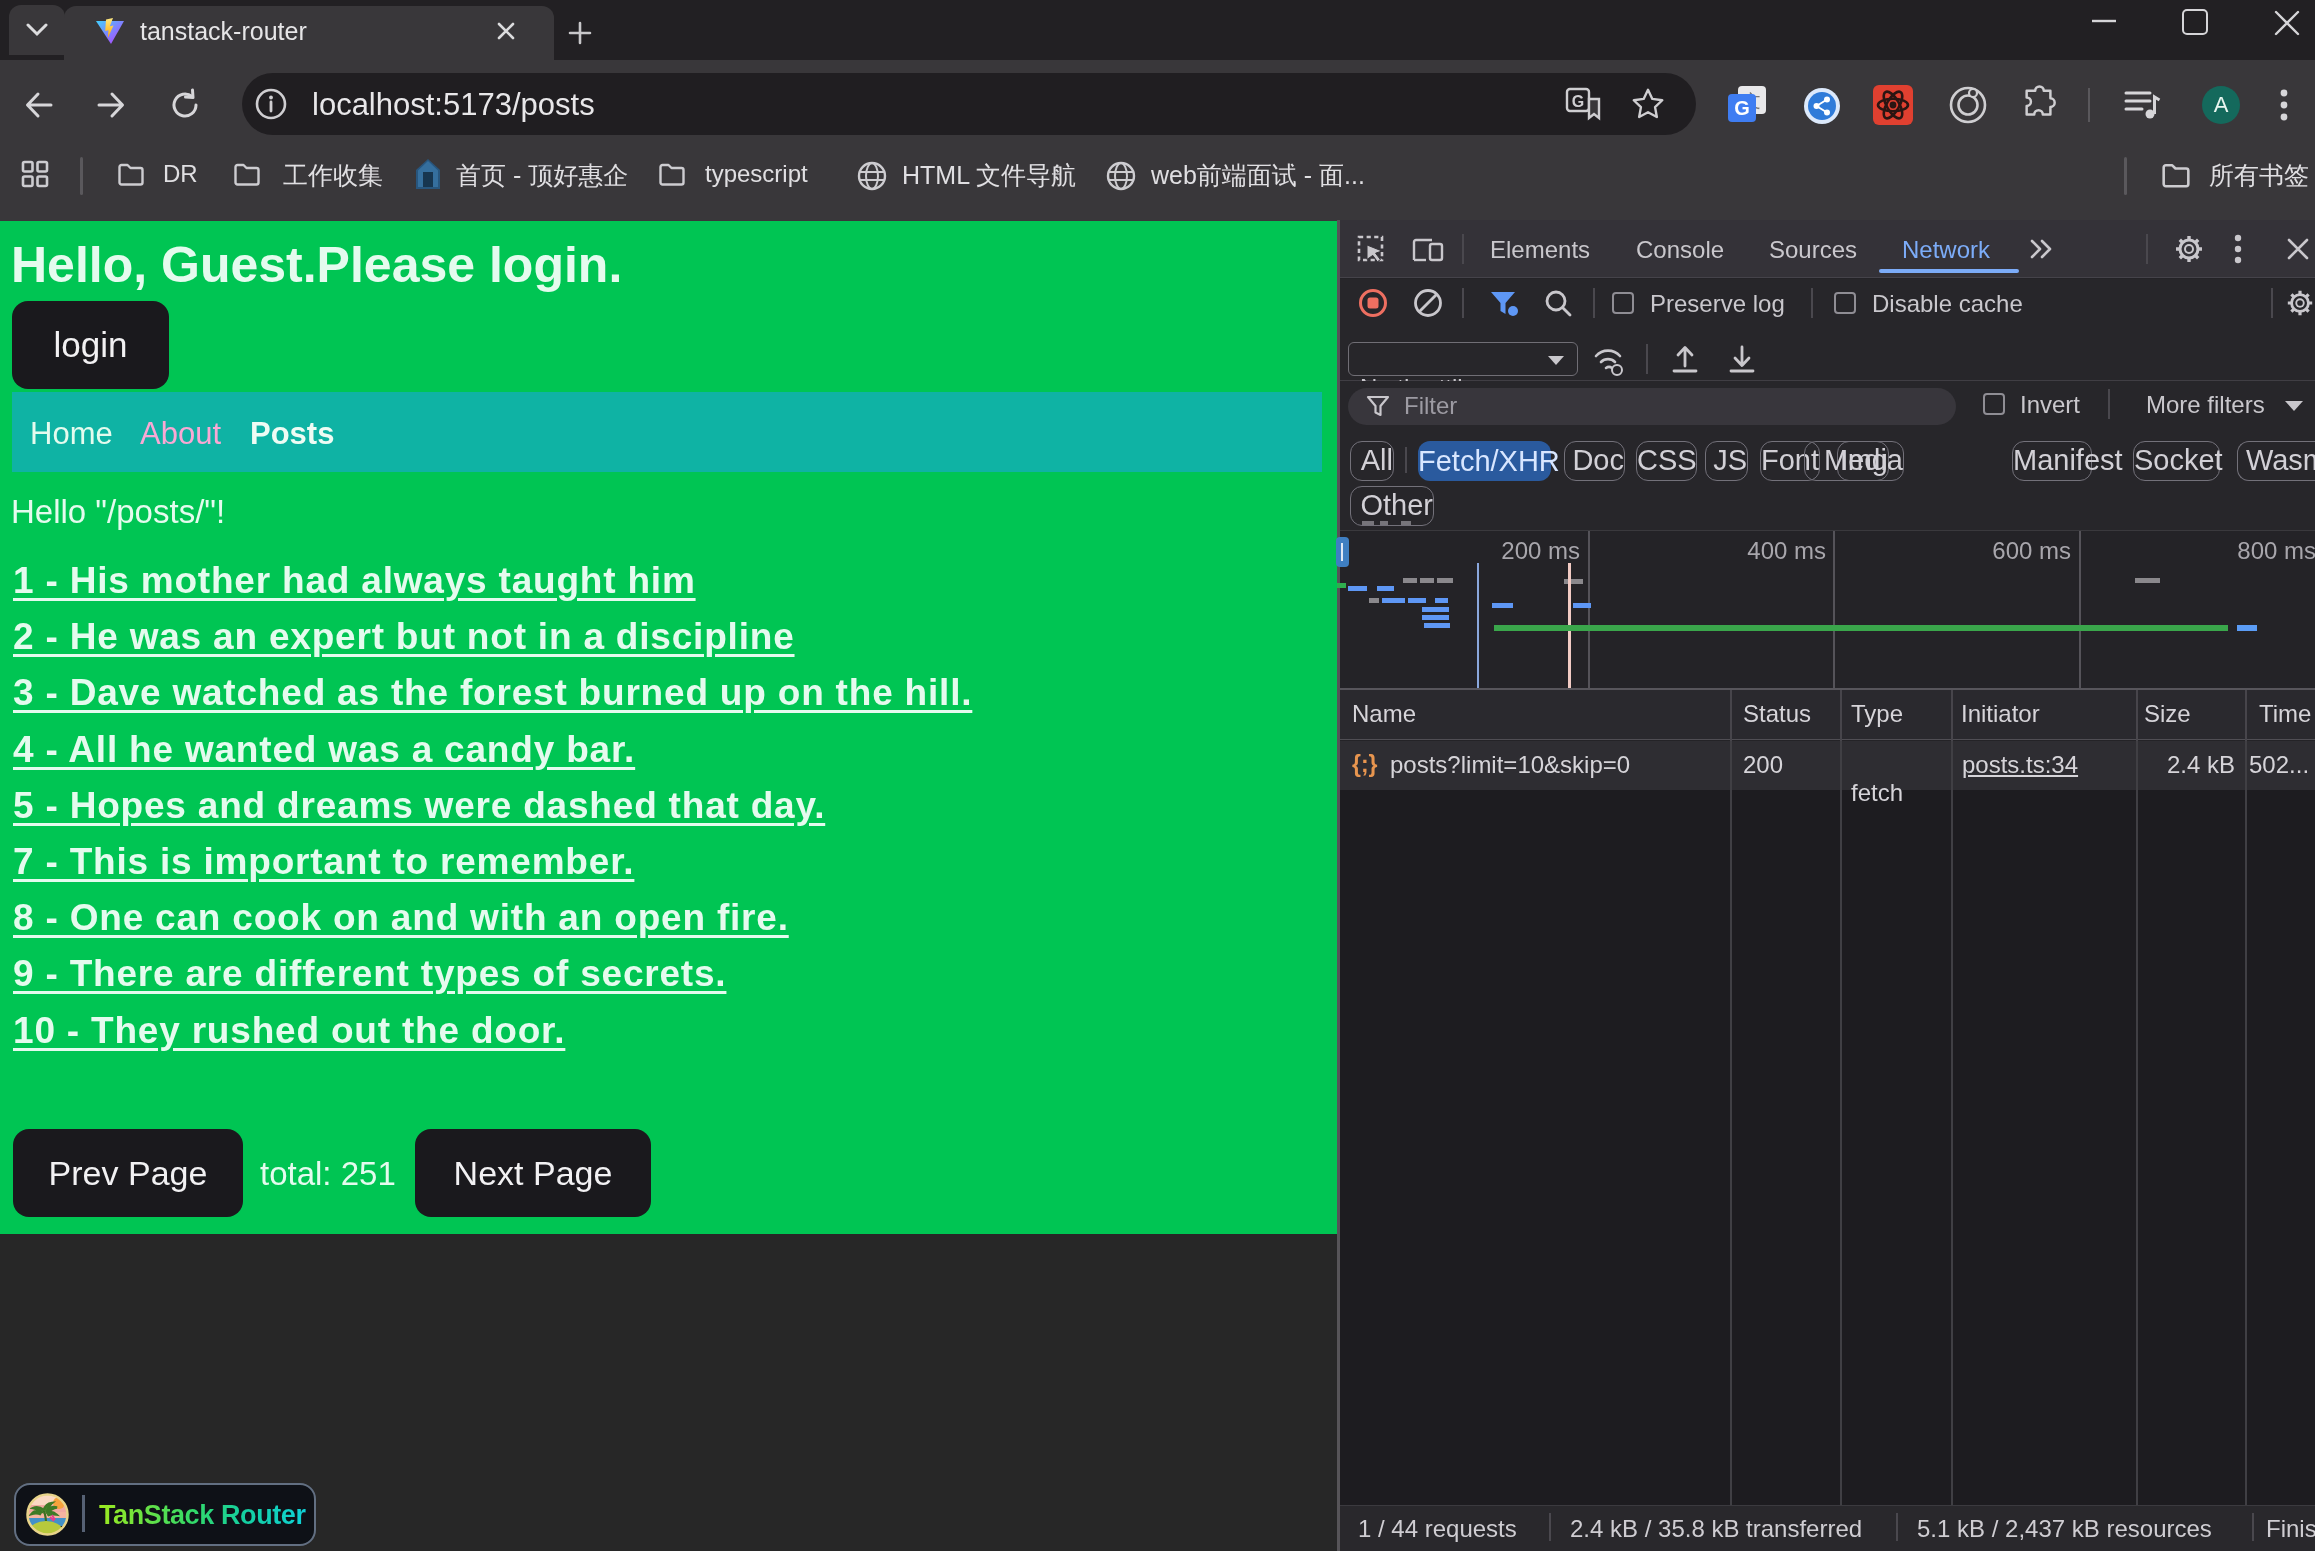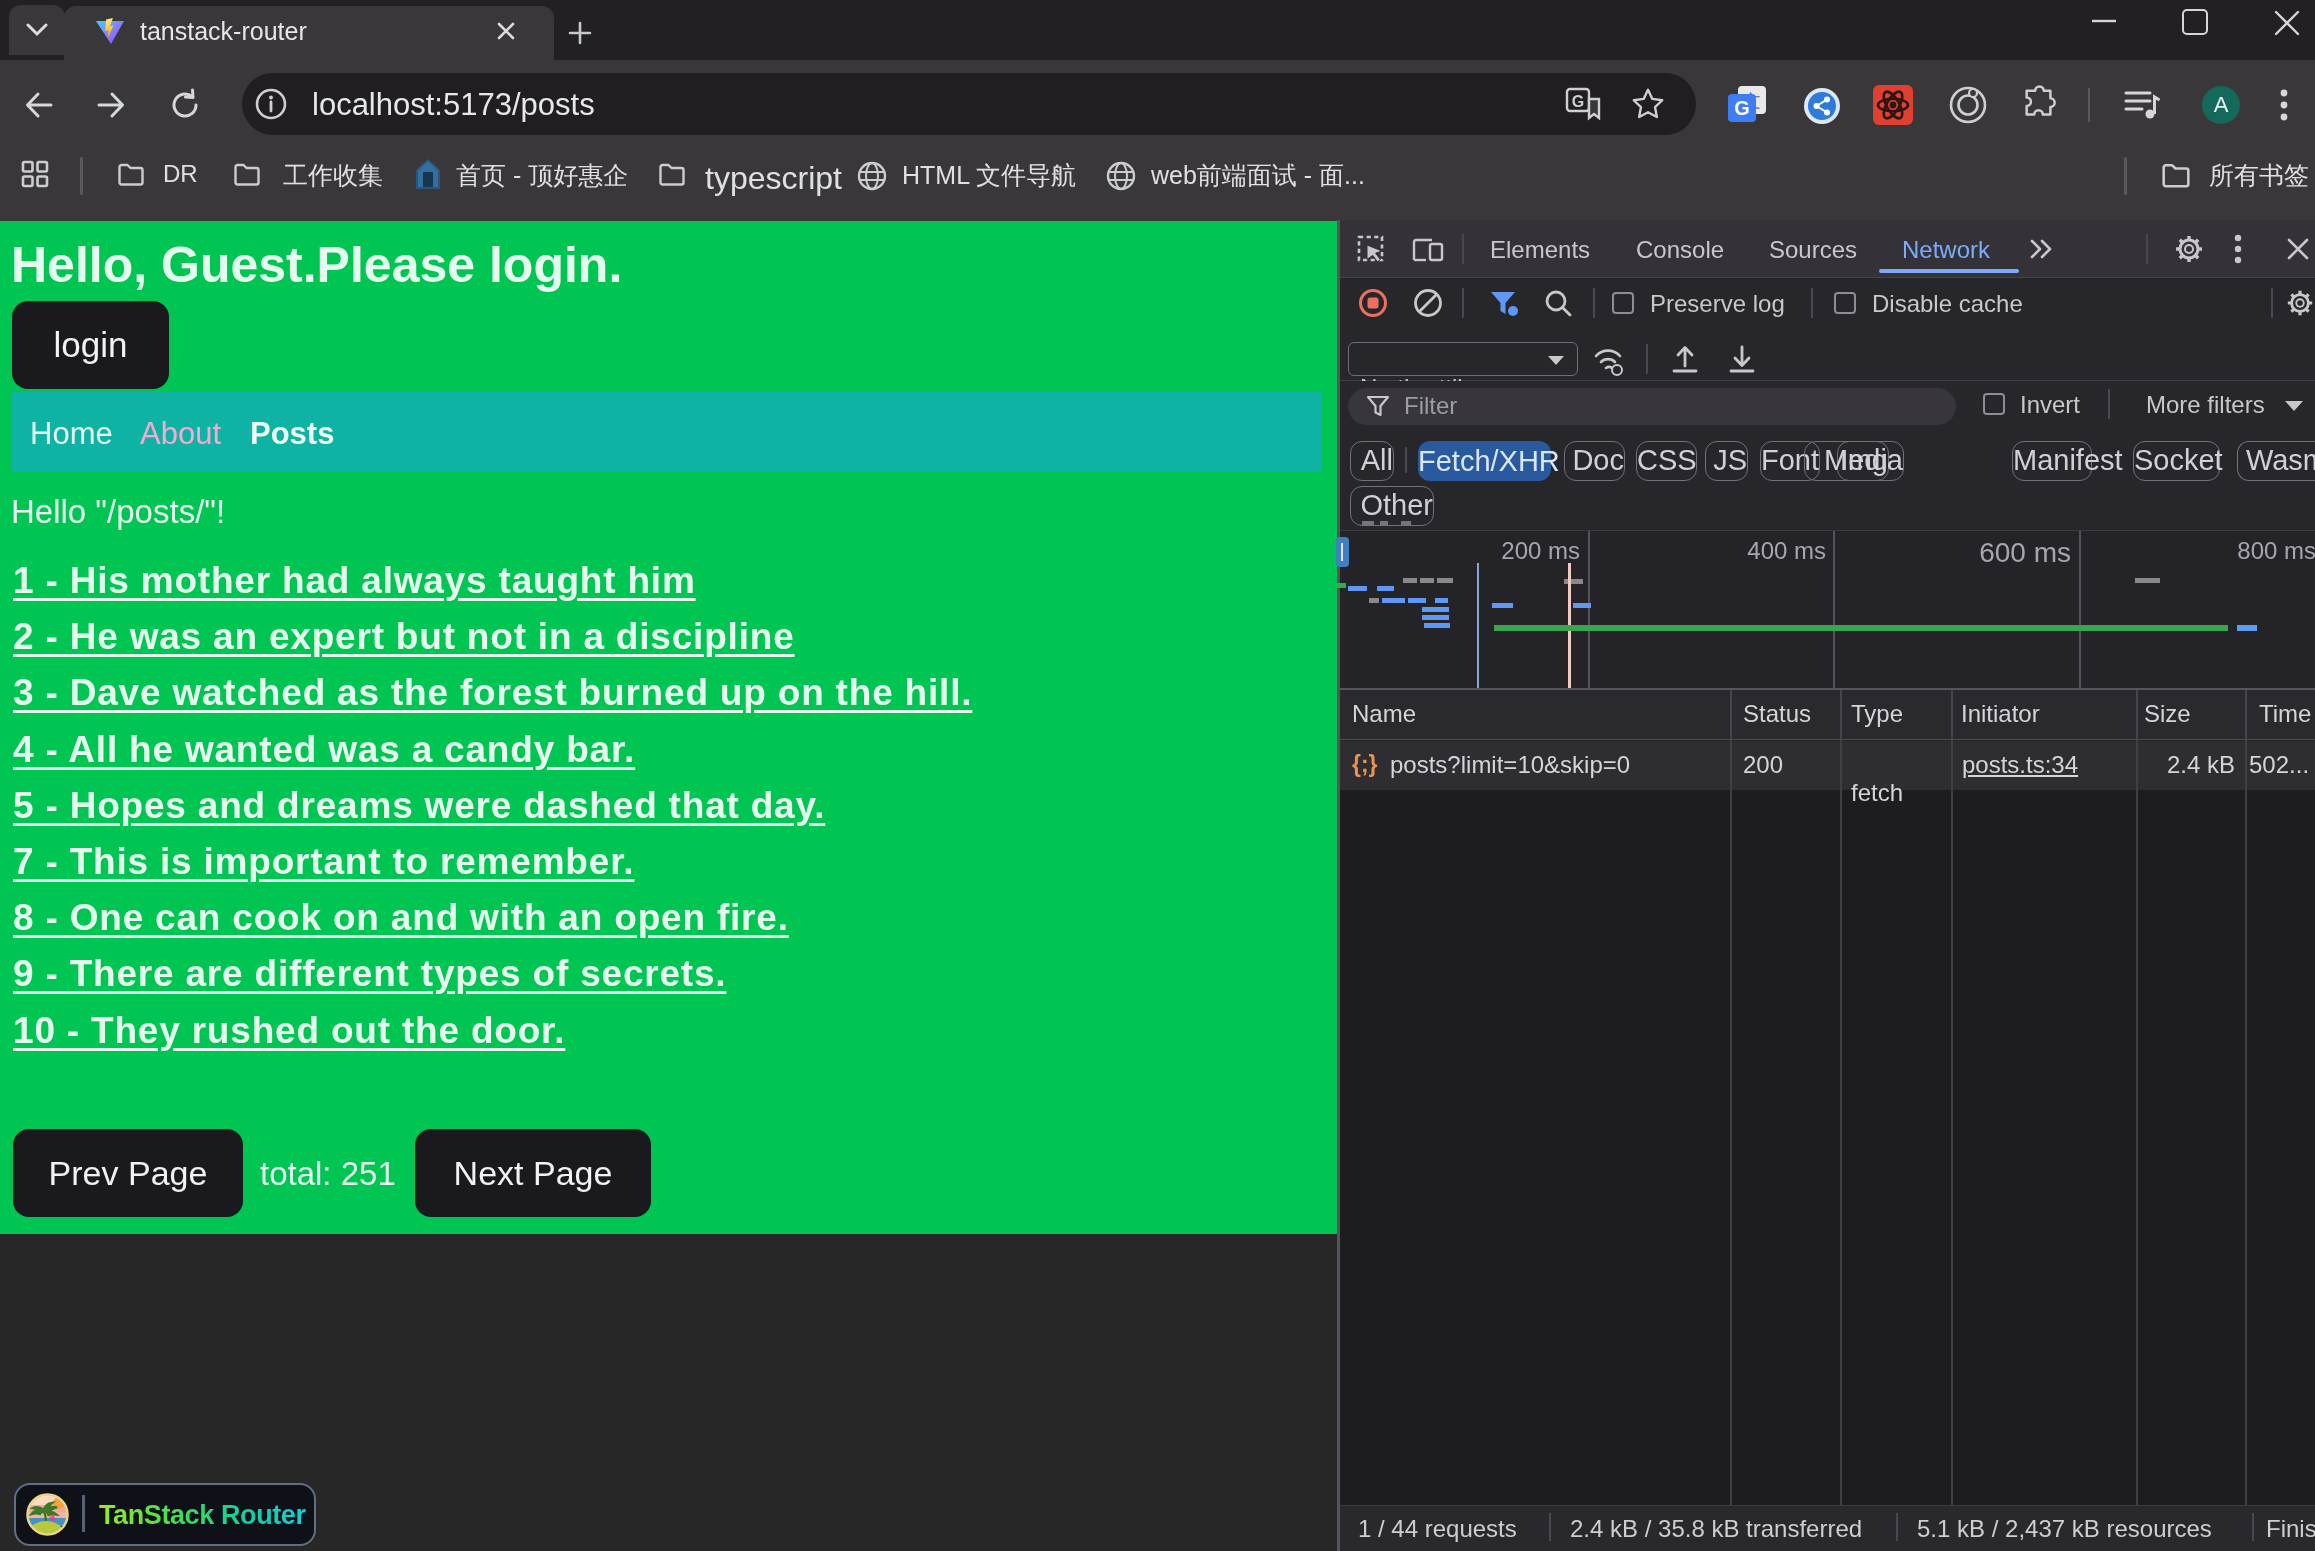--- a/index.html
+++ b/index.html
@@ -148,21 +148,21 @@
   <div class="abs" style="left:283px;top:159px;font-size:25px;color:#e0dfe2;">工作收集</div>
   <svg class="abs" style="left:414px;top:158px;" width="28" height="32" viewBox="0 0 28 32">
     <path d="M14 1 L26 12 V31 H2 V12 Z" fill="#28567e"></path>
     <path d="M14 3 L24 12.5 V29 H4 V12.5 Z" fill="#356f9e"></path>
     <path d="M9 14 h10 v15 h-10 z" fill="#173650"></path>
   </svg>
   <div class="abs" style="left:456px;top:159px;font-size:25px;color:#e0dfe2;">首页 - 顶好惠企</div>
   <svg class="abs" style="left:658px;top:163px;" width="28" height="24" viewBox="0 0 28 24">
       <path d="M2.5 4 a2 2 0 0 1 2 -2 h6 l3 3 h10 a2 2 0 0 1 2 2 v12.5 a2 2 0 0 1 -2 2 h-19 a2 2 0 0 1 -2 -2 z" stroke="#cdccd0" stroke-width="2.4" fill="none" stroke-linejoin="round"></path>
     </svg>
-  <div class="abs" style="left:705px;top:160px;font-size:32px;color:#e0dfe2;text-align:right;">typescript</div>
+  <div class="abs" style="left:705px;top:160px;font-size:24px;color:#e0dfe2;text-align:right;">typescript</div>
   <svg class="abs" style="left:857px;top:161px;" width="30" height="30" viewBox="0 0 30 30">
     <circle cx="15" cy="15" r="13" stroke="#cdccd0" stroke-width="2.4" fill="none"></circle>
     <ellipse cx="15" cy="15" rx="6" ry="13" stroke="#cdccd0" stroke-width="2" fill="none"></ellipse>
     <path d="M3 11 H27 M3 19 H27" stroke="#cdccd0" stroke-width="2"></path>
   </svg>
   <div class="abs" style="left:902px;top:159px;font-size:25px;color:#e0dfe2;">HTML 文件导航</div>
   <svg class="abs" style="left:1106px;top:161px;" width="30" height="30" viewBox="0 0 30 30">
     <circle cx="15" cy="15" r="13" stroke="#cdccd0" stroke-width="2.4" fill="none"></circle>
     <ellipse cx="15" cy="15" rx="6" ry="13" stroke="#cdccd0" stroke-width="2" fill="none"></ellipse>
     <path d="M3 11 H27 M3 19 H27" stroke="#cdccd0" stroke-width="2"></path>
@@ -355,21 +355,21 @@
 
   <div class="abs" style="left:1340px;top:530px;width:975px;height:158px;background:#242327;border-top:1px solid #3a393d;"></div>
   <div class="abs" style="left:1362px;top:521px;width:12px;height:4px;background:#77757b;"></div>
   <div class="abs" style="left:1380px;top:521px;width:8px;height:4px;background:#77757b;"></div>
   <div class="abs" style="left:1401px;top:521px;width:10px;height:4px;background:#77757b;"></div>
   <div class="abs" style="left:1588px;top:531px;width:2px;height:157px;background:#555359;"></div>
   <div class="abs" style="left:1833px;top:531px;width:2px;height:157px;background:#555359;"></div>
   <div class="abs" style="left:2079px;top:531px;width:2px;height:157px;background:#555359;"></div>
   <div class="abs" style="left:1460px;top:537px;width:120px;text-align:right;font-size:24px;color:#a8a6ac;">200 ms</div>
   <div class="abs" style="left:1706px;top:537px;width:120px;text-align:right;font-size:24px;color:#a8a6ac;">400 ms</div>
-  <div class="abs" style="left:1951px;top:537px;width:120px;text-align:right;font-size:28px;color:#a8a6ac;">600 ms</div>
+  <div class="abs" style="left:1951px;top:537px;width:120px;text-align:right;font-size:24px;color:#a8a6ac;">600 ms</div>
   <div class="abs" style="left:2196px;top:537px;width:120px;text-align:right;font-size:24px;color:#a8a6ac;">800 ms</div>
   <div class="abs" style="left:1336px;top:537px;width:13px;height:30px;background:#3f7fc2;border-radius:4px;"></div>
   <div class="abs" style="left:1341px;top:543px;width:2px;height:18px;background:#dfe8f5;"></div>
 
   <div class="abs" style="left:1337px;top:583px;width:9px;height:5px;background:#2fae4e;"></div>
   <div class="abs" style="left:1403px;top:578px;width:14px;height:5px;background:#8a888c;"></div>
   <div class="abs" style="left:1420px;top:578px;width:14px;height:5px;background:#8a888c;"></div>
   <div class="abs" style="left:1437px;top:578px;width:16px;height:5px;background:#8a888c;"></div>
   <div class="abs" style="left:1564px;top:579px;width:19px;height:5px;background:#8a888c;"></div>
   <div class="abs" style="left:2135px;top:578px;width:25px;height:5px;background:#8a888c;"></div>

